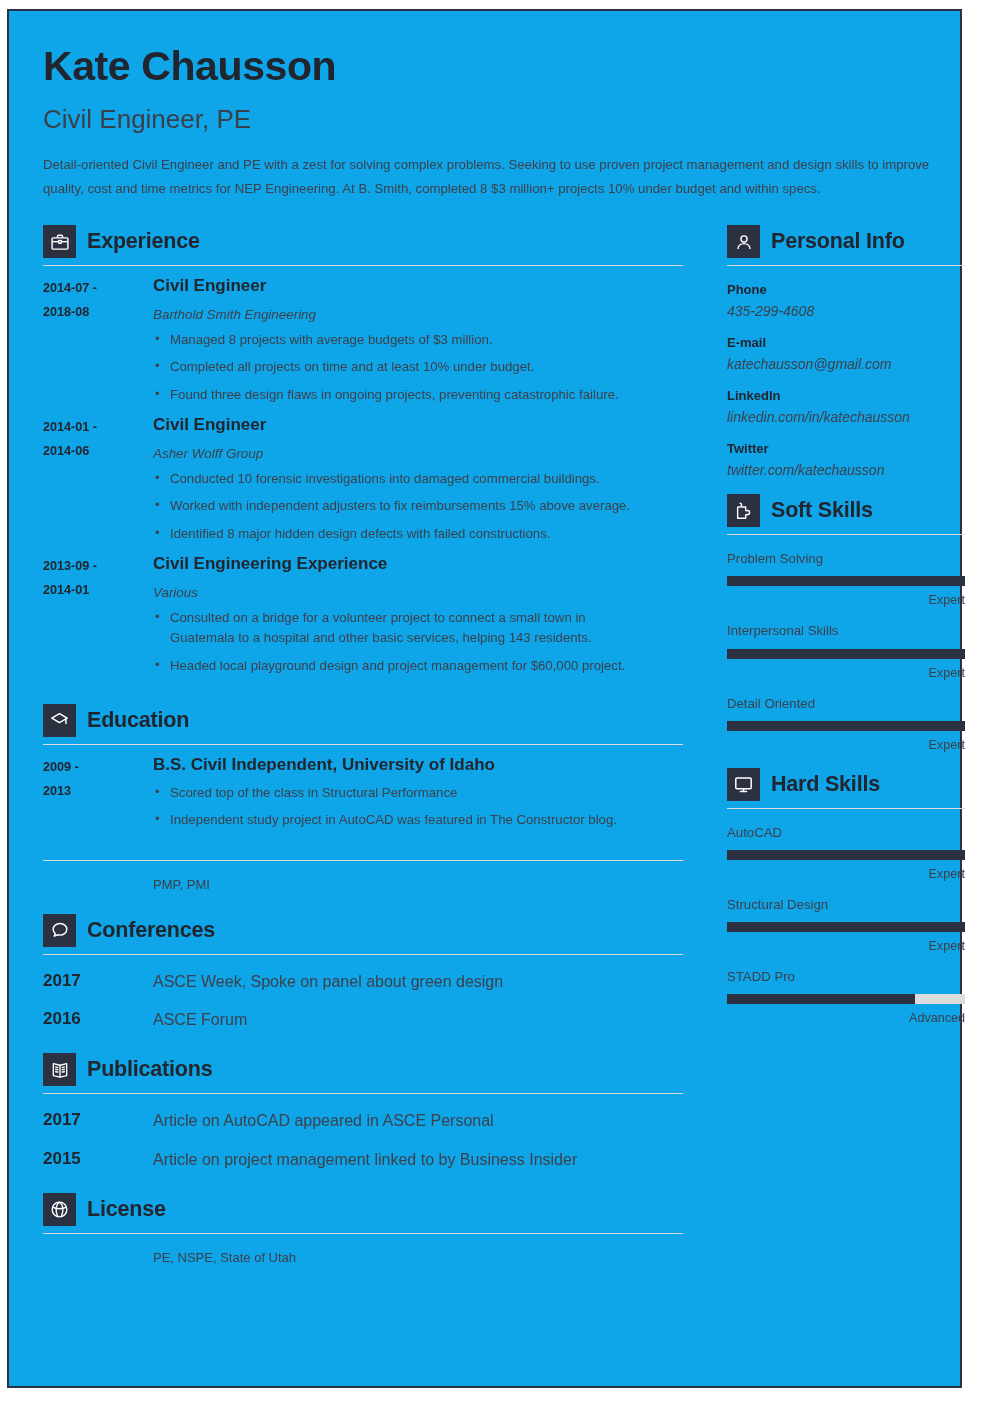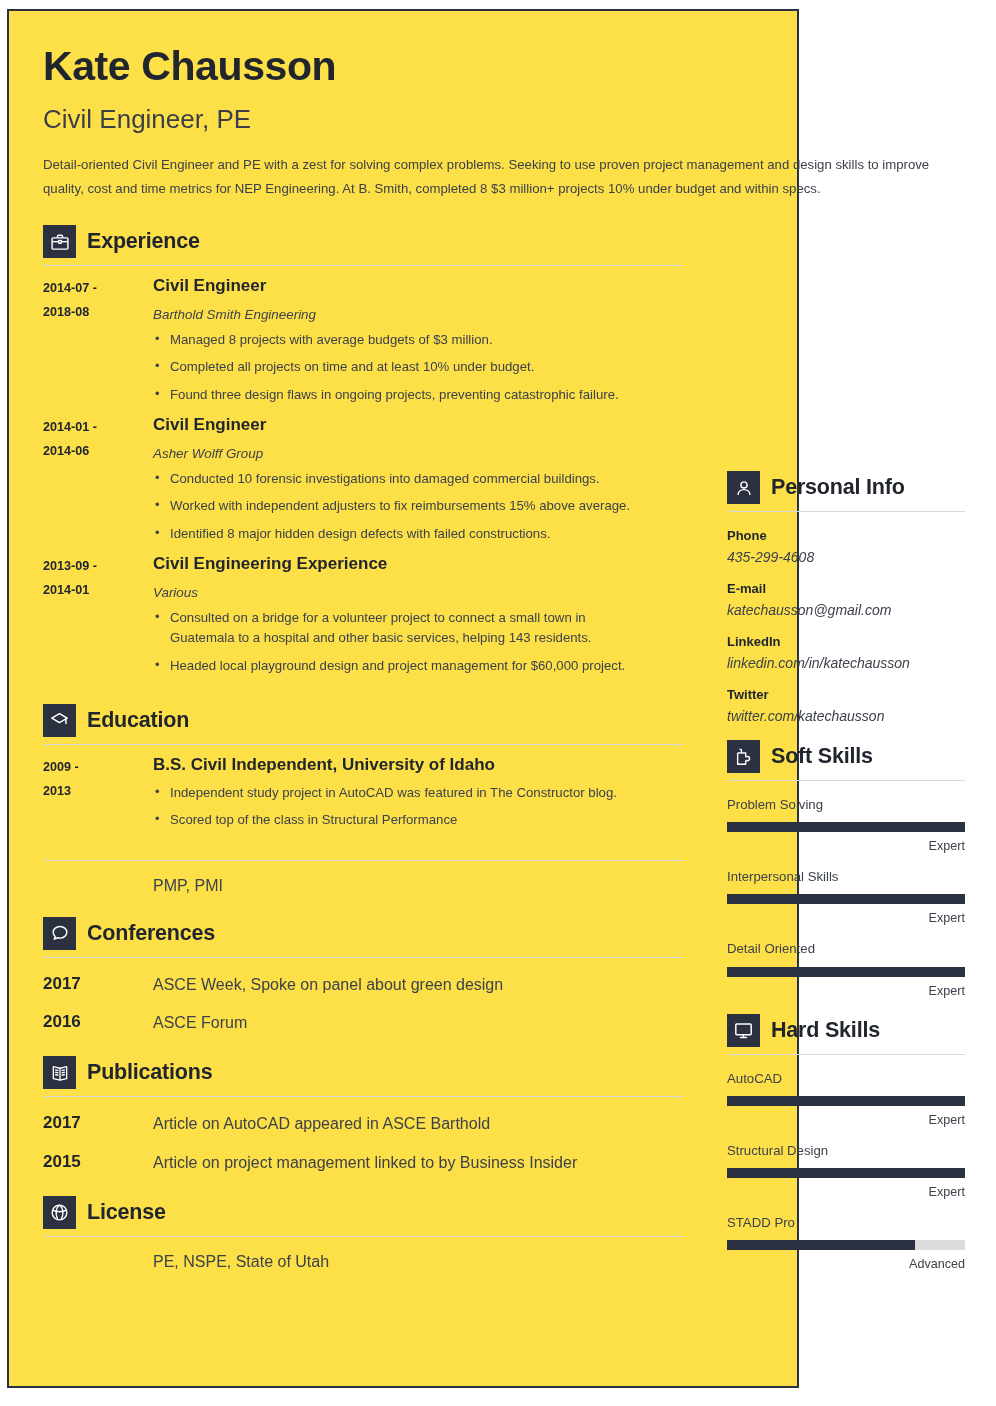--- a/index.html
+++ b/index.html
@@ -6,23 +6,23 @@
   html, body {
     margin: 0; padding: 0;
     background: #ffffff;
     font-family: "Liberation Sans", sans-serif;
   }
   body { width: 996px; height: 1406px; overflow: hidden; }
 
   #page {
     position: absolute;
     left: 7px; top: 9px;
-    width: 792px; height: 1379px;
+    width: 955px; height: 1379px;
     border: 2px solid #2b3140;
-    background: #fde047;
+    background: #0ea5e9;
   }
   #inner {
     position: absolute;
     left: 0; top: 0; right: 0; bottom: 0;
     padding: 26px 28px 0 34px;
   }
 
   
   .name {
     font-size: 41px;
@@ -41,21 +41,21 @@
   }
   .summary {
     font-size: 13.2px;
     color: #3c414b;
     line-height: 1.82;
     margin: 18px 0 0 0;
     width: 903px;
   }
 
   
-  .cols { display: flex; margin-top: 24px; align-items: flex-end; }
+  .cols { display: flex; margin-top: 24px; }
   .col-left  { width: 640px; flex: 0 0 640px; }
   .col-gap   { width: 44px; flex: 0 0 44px; }
   .col-right { width: 238px; flex: 0 0 238px; }
 
   
   .sec-head {
     display: flex;
     align-items: center;
     gap: 11px;
   }
@@ -131,21 +131,21 @@
     width: 110px; flex: 0 0 110px;
     font-size: 17px; font-weight: bold; color: #21252e;
   }
   .rowline .txt {
     flex: 1 1 auto;
     font-size: 16px; color: #3c414b; line-height: 1.4;
   }
   .plainrow {
     margin-top: 16px;
     padding-left: 110px;
-    font-size: 16px;
+    font-size: 13px;
     color: #3c414b;
   }
 
   
   .info-label {
     font-size: 13px;
     font-weight: bold;
     color: #21252e;
     margin-top: 16px;
   }
@@ -279,22 +279,22 @@
         <div class="sec-rule"></div>
 
         <div class="entry">
           <div class="entry-date">
             <div>2009 -</div>
             <div>2013</div>
           </div>
           <div class="entry-body">
             <div class="entry-role">B.S. Civil Independent, University of Idaho</div>
             <ul class="bullets">
+              <li>Scored top of the class in Structural Performance</li>
               <li>Independent study project in AutoCAD was featured in The Constructor blog.</li>
-              <li>Scored top of the class in Structural Performance</li>
             </ul>
           </div>
         </div>
       </div>
 
       <div class="sp-22"></div>
 
       <div class="sec">
         <div class="sec-rule"></div>
         <div class="plainrow">PMP, PMI</div>
@@ -336,21 +336,21 @@
               <line x1="14" y1="9.1" x2="17.9" y2="8.2"></line>
               <line x1="14" y1="11.9" x2="17.9" y2="11"></line>
               <line x1="14" y1="14.7" x2="17.9" y2="13.8"></line>
             </svg>
           </span>
           <span class="sec-title">Publications</span>
         </div>
         <div class="sec-rule"></div>
         <div class="rowline">
           <div class="yr">2017</div>
-          <div class="txt">Article on AutoCAD appeared in ASCE Barthold</div>
+          <div class="txt">Article on AutoCAD appeared in ASCE Personal</div>
         </div>
         <div class="rowline">
           <div class="yr">2015</div>
           <div class="txt">Article on project management linked to by Business Insider</div>
         </div>
       </div>
 
       <div class="sp-22"></div>
 
       <div class="sec">

